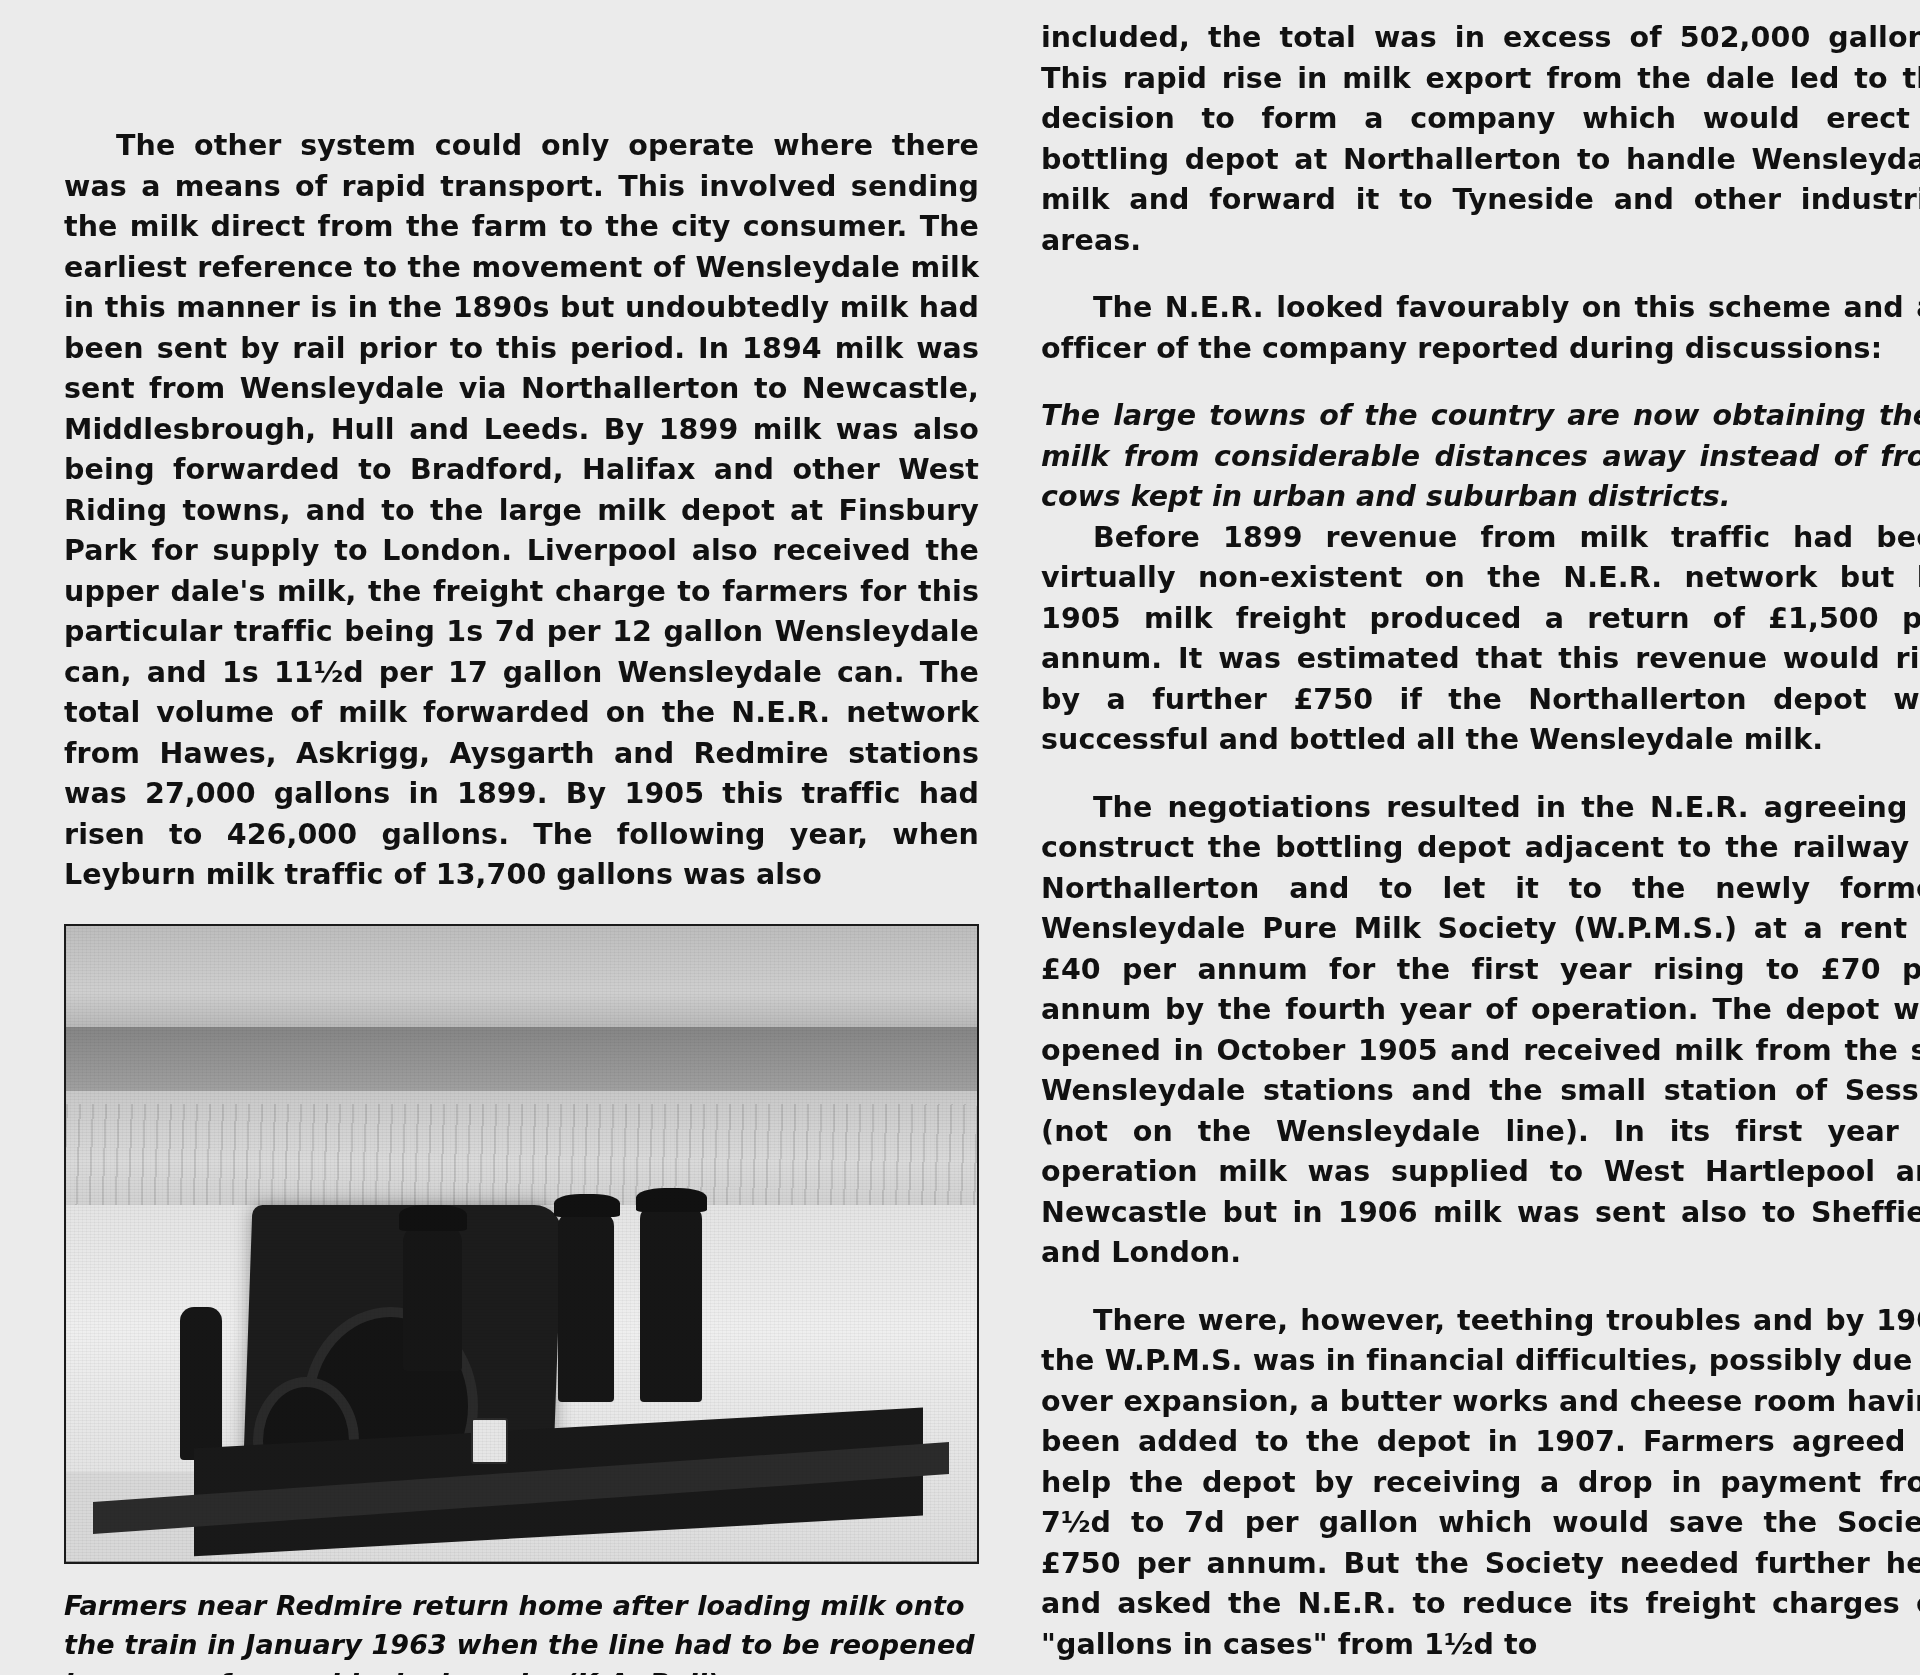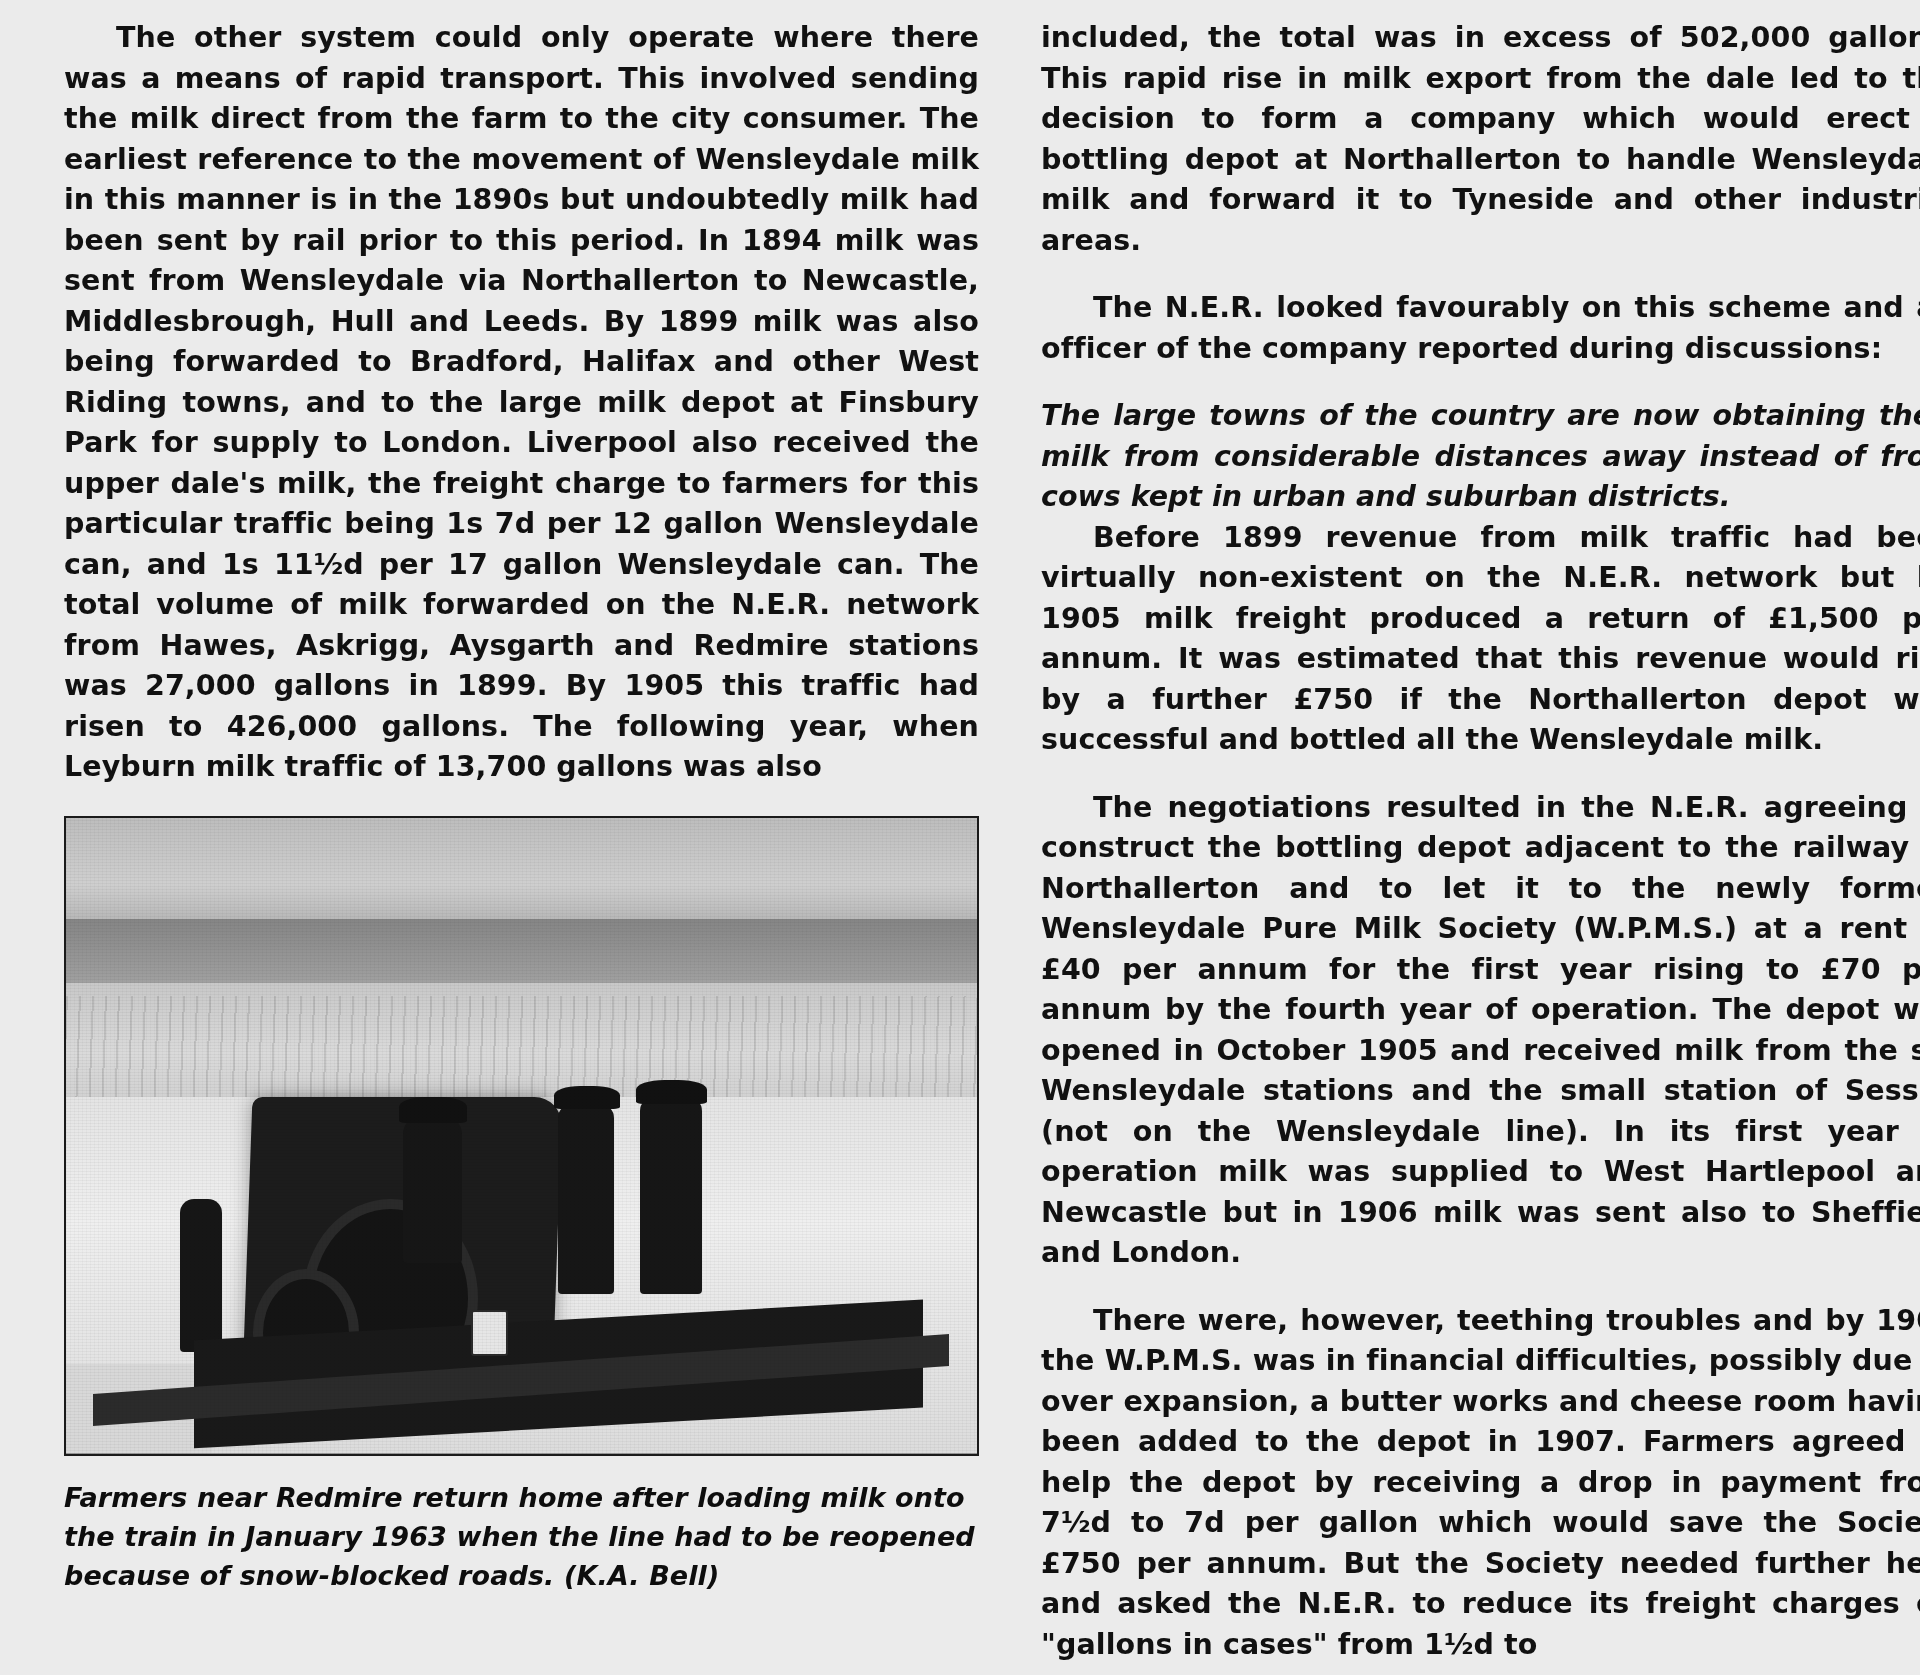--- a/index.html
+++ b/index.html
@@ -50,20 +50,21 @@
     margin: 27px 0 0 0;
     font-size: 28.5px;
     line-height: 40.5px;
     text-align: justify;
     font-style: italic;
     font-weight: 600;
     color: #111;
     text-indent: 0;
   }
   .col-left .lead {
+    margin-top: 108px;
   }
   .figure {
     margin-top: 28px;
     width: 100%;
   }
   .figure-img {
     width: 915px;
     height: 640px;
     border: 2px solid #1a1a1a;
     box-sizing: border-box;

